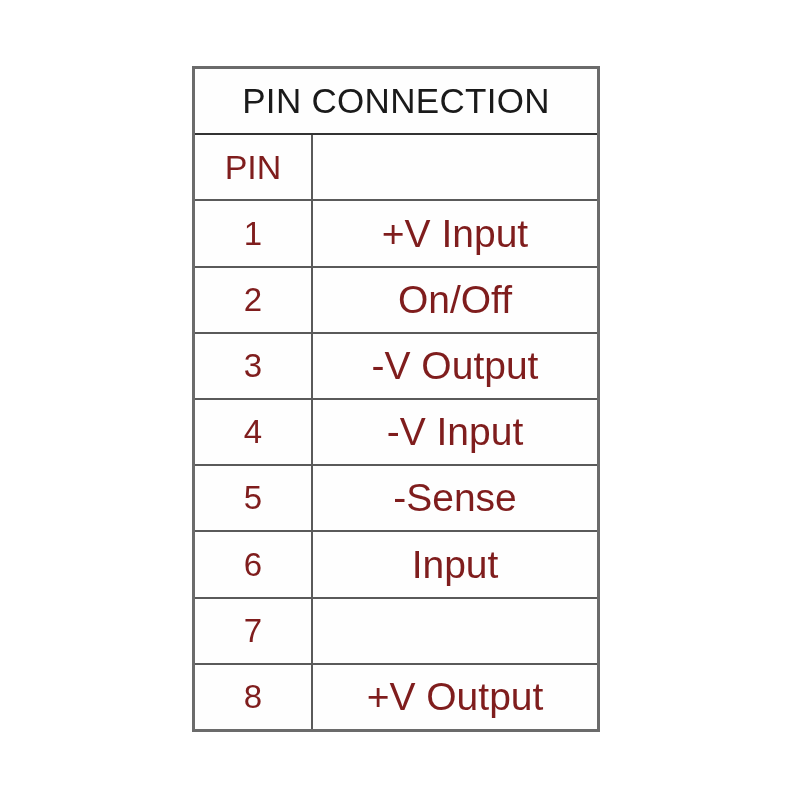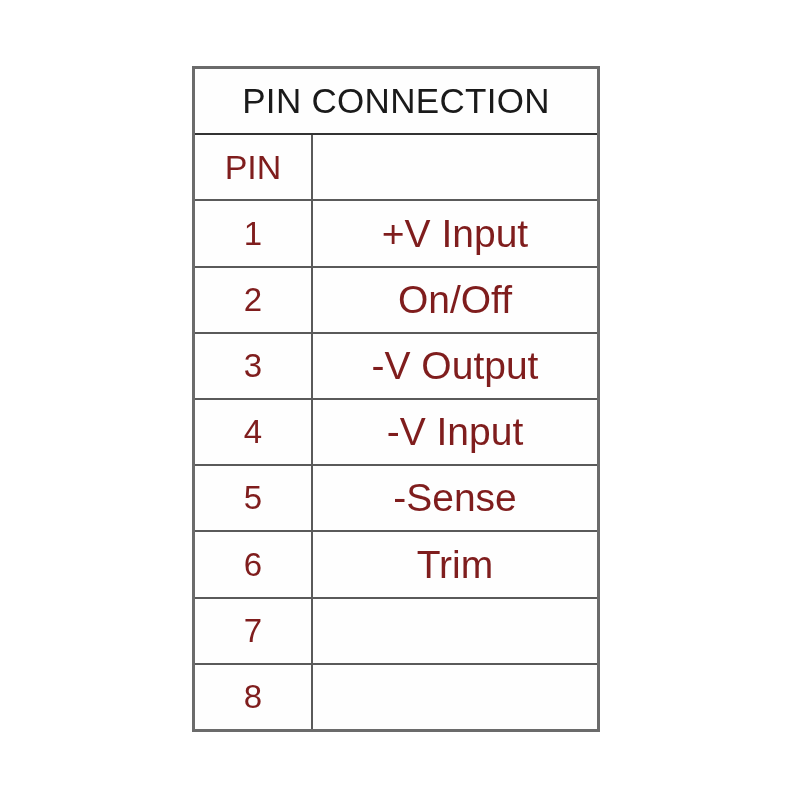--- a/index.html
+++ b/index.html
@@ -123,25 +123,26 @@
       <div class="cell cell-function">-V Input</div>
     </div>
 
     <div class="row">
       <div class="cell cell-pin">5</div>
       <div class="cell cell-function">-Sense</div>
     </div>
 
     <div class="row">
       <div class="cell cell-pin">6</div>
-      <div class="cell cell-function">Trim</div>
+      <div class="cell cell-function">Input</div>
     </div>
 
     <div class="row">
       <div class="cell cell-pin">7</div>
     </div>
 
     <div class="row">
       <div class="cell cell-pin">8</div>
+      <div class="cell cell-function">+V Output</div>
     </div>
 
   </div>
 </div>
 
 </body></html>

